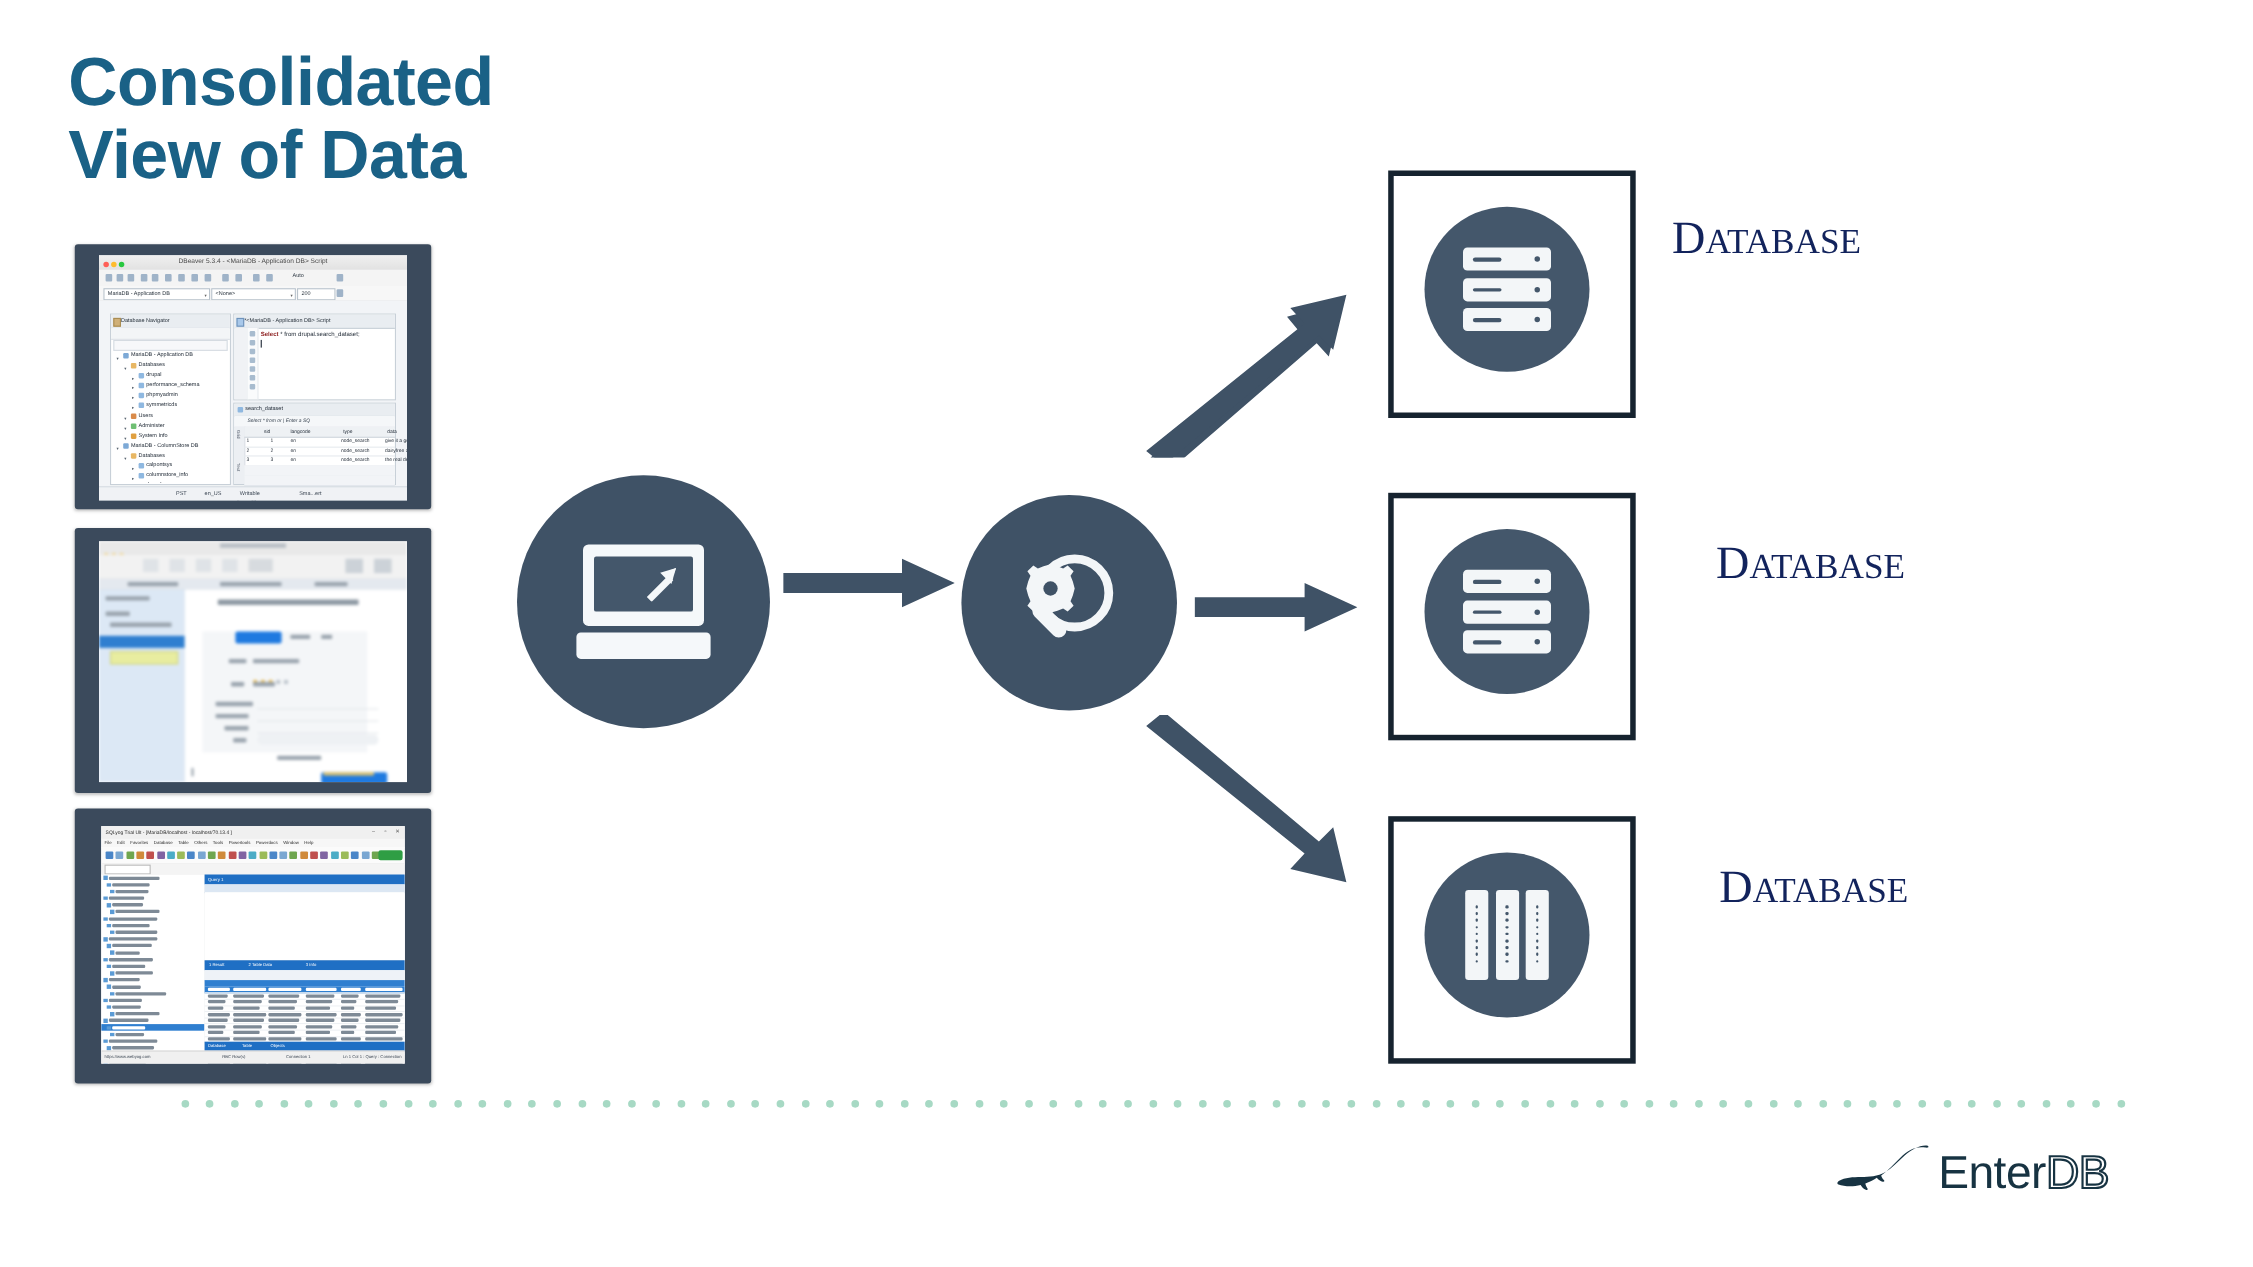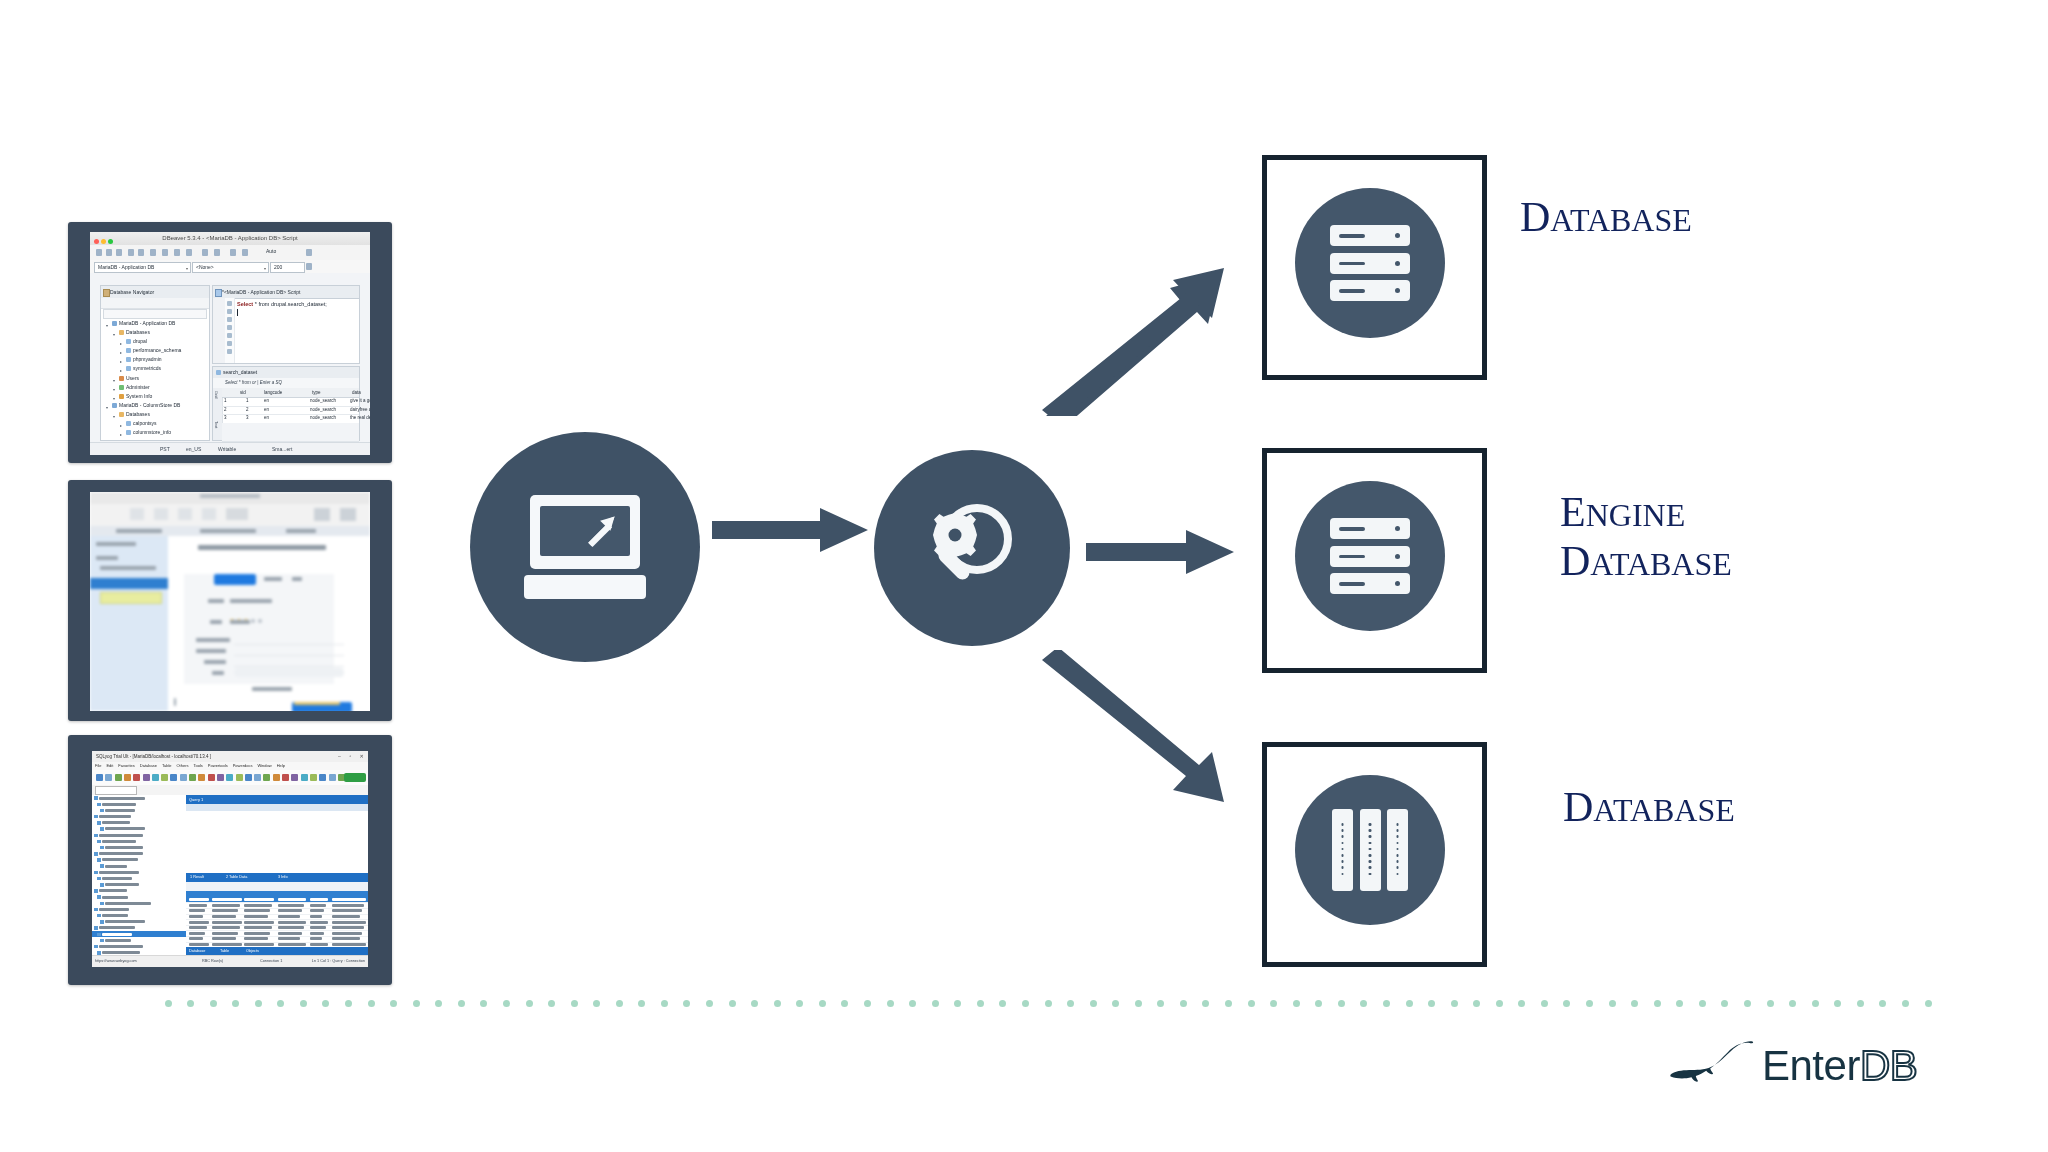--- a/index.html
+++ b/index.html
@@ -315,20 +315,22 @@
   }
   #mariadb-logo .wordmark .db {
     color: transparent;
     -webkit-text-stroke: 2px #173342;
   }
 </style>
 </head>
 <body>
 
 <div id="slide-title">
+  <span class="tline">Consolidated</span>
+  <span class="tline">View of Data</span>
 </div>
 
 <div class="thumb" id="thumb-dbeaver">
   <div class="thumb-inner">
 
     <div class="tb-titlebar">
       <span class="tb-dots">
         <i class="d-red"></i><i class="d-yel"></i><i class="d-grn"></i>
       </span>
       <span>DBeaver 5.3.4 - &lt;MariaDB - Application DB&gt; Script</span>
@@ -946,21 +948,20 @@
           <span class="dot"></span>
         </div>
       <div class="bar">
           <span class="dash"></span>
           <span class="dot"></span>
         </div>
     </div>
   </div>
 </div>
 <div class="db-label" id="label-engine">
-  <span class="ln"><span class="l1">E</span><span class="sc">NGINE</span></span>
   <span class="ln"><span class="l1">D</span><span class="sc">ATABASE</span></span>
 </div>
 
 <div class="db-box" id="box-columnstore">
   <div class="inner-circle">
     <div class="cstore">
       <div class="col">
           <span class="dots">
             <i></i>
             <i></i>

